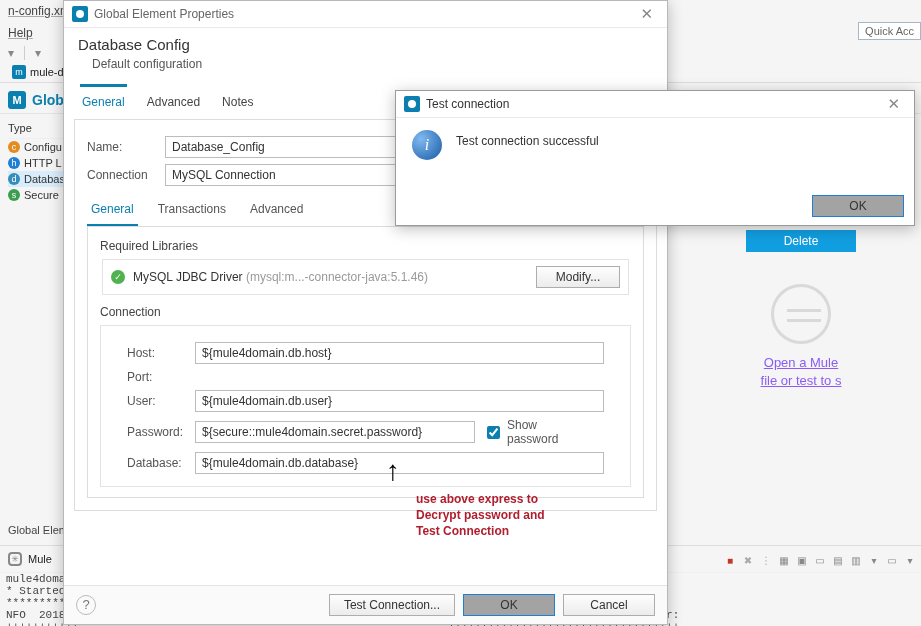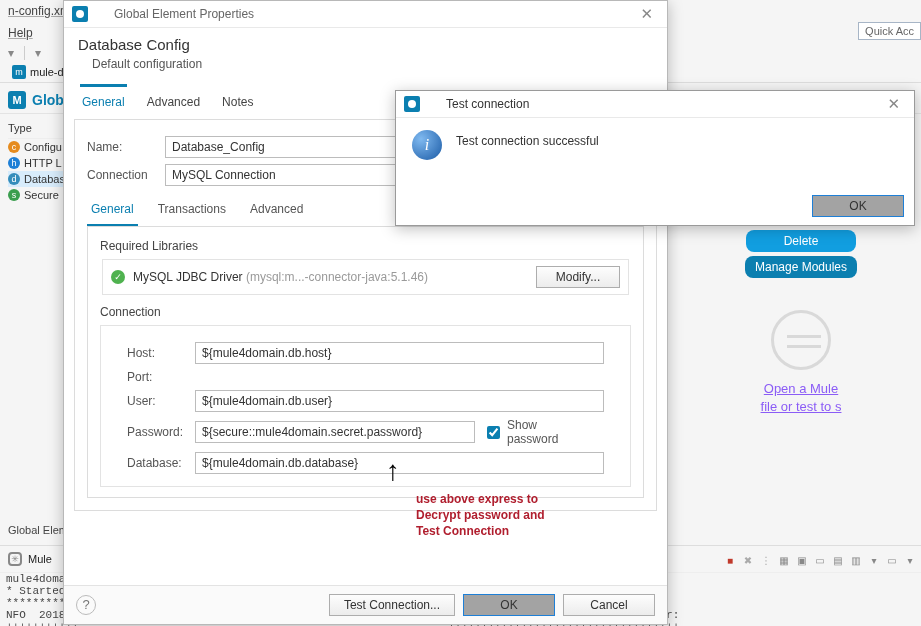--- a/index.html
+++ b/index.html
@@ -21,39 +21,39 @@
   .tabs-row { display:flex; align-items:center; gap:6px; padding:0 6px; border-bottom:1px solid #ddd;}
   .file-tab { display:flex; align-items:center; gap:4px; padding:3px 6px; font-size:11px;}
   .globals-header { display:flex; align-items:center; gap:6px; padding:8px 8px 4px 8px; font-weight:bold; font-size:14px; color:#0b7fb0; }
   .type-col { padding:4px 8px; border-top:1px solid #e3e3e3;}
   .type-col .hdr { font-size:11px; color:#333; padding:4px 0; border-bottom:1px solid #eee;}
   .type-row { display:flex; align-items:center; gap:4px; padding:2px 0; font-size:11px; color:#333;}
   .bullet { width:12px; height:12px; border-radius:50%; display:inline-block; text-align:center; font-size:9px; line-height:12px; color:#fff;}
   .b-orange{background:#e58b1f;} .b-blue{background:#1e7fd6;} .b-teal{background:#348dbb;} .b-green{background:#3b9e4f;}
   .quick-access { position:absolute; top:22px; right:0; border:1px solid #a7b5c6; background:#fff; padding:2px 6px; font-size:11px; color:#666;}
   .right-side { position:absolute; top:100px; right:0; width:240px; text-align:center;}
-  .pill-btn { display:inline-block; min-width:110px; padding:4px 10px; color:#fff; font-size:12px; border-radius:8px; margin:2px 0; cursor:pointer;}
+  .pill-btn { display:inline-block; min-width:110px; padding:4px 10px; color:#fff; font-size:12px; border-radius:0; margin:2px 0; cursor:pointer;}
   .pill-blue{background:#119ee0;} .pill-dark{background:#0b7fb0;}
   .big-circle-icon { width:60px; height:60px; border:3px solid #d9d9d9; border-radius:50%; margin:30px auto 10px; position:relative;}
   .big-circle-icon::before,.big-circle-icon::after{content:"";position:absolute;background:#d9d9d9;height:3px;width:34px;left:13px;}
   .big-circle-icon::before{top:22px;} .big-circle-icon::after{top:32px;}
   .hint-text { color:#8b5cf6; font-size:13px; line-height:1.4;text-decoration:underline; }
   .bottom-status { position:absolute; bottom:54px; left:0; right:0; padding:6px 8px; border-top:1px solid #ddd; display:flex; align-items:center; gap:6px; font-size:11px;}
   .muleflow { width:14px;height:14px;border:2px solid #888;border-radius:4px;display:inline-flex;align-items:center;justify-content:center;font-size:9px;color:#888;}
   .console-log { position:absolute; bottom:0; left:0; right:0; height:54px; padding:0 6px; font-family:"Consolas","Courier New",monospace; font-size:11px; color:#444; white-space:pre; overflow:hidden; border-top:1px solid #eee;}
   .console-icons { position:absolute; right:4px; bottom:58px; display:flex; gap:4px; }
   .ci { width:14px;height:14px;font-size:10px;color:#888;text-align:center;line-height:14px;}
   .ci.red{color:#c0392b;} .ci.grey{color:#aaa;}
   
   .modal {
     position:absolute; background:#fff; border:1px solid #b8b8b8;
     box-shadow:0 3px 14px rgba(0,0,0,0.25);
   }
   .modal.ge-prop { top:0; left:63px; width:605px; height:625px; }
-  .modal .titlebar { display:flex; align-items:center; padding:4px 8px; border-bottom:1px solid #e9e9e9;gap:20px;}
+  .modal .titlebar { display:flex; align-items:center; padding:4px 8px; border-bottom:1px solid #e9e9e9;}
   .titlebar .app-icon{width:16px;height:16px;background:#0b7fb0;border-radius:2px;margin-right:6px;display:inline-flex;align-items:center;justify-content:center;color:#fff;font-size:10px;}
   .titlebar .title{flex:1;color:#666;font-size:12px;}
   .titlebar .close{font-size:15px;color:#888;padding:0 6px;cursor:pointer;}
   .modal .header { padding:8px 14px 2px;}
   .modal .header h2{margin:0;font-size:15px;color:#333;font-weight:400;}
   .modal .header .sub{margin:4px 0 0 14px;color:#555;font-size:12px;}
   .top-tabs { display:flex; gap:18px; padding:0 16px; margin-top:14px; }
   .top-tabs .tab{padding:8px 2px 10px;font-size:12px;color:#444;cursor:pointer;}
   .top-tabs .tab.active{color:#0b7fb0;border-top:3px solid #0b7fb0;margin-top:-3px;}
   .panel { border:1px solid #dcdcdc; margin:0 10px; padding:10px 12px 12px; }
@@ -137,21 +137,20 @@
   <div style="display:flex; justify-content:flex-end; gap:6px; padding-right:40px; height:18px;">
     <svg class="icon">
         <rect x="2" y="2" width="10" height="10" fill="none" stroke="#999"></rect>
       </svg>
     <svg class="icon">
         <rect x="2" y="2" width="10" height="10" fill="none" stroke="#999"></rect>
       </svg>
   </div>
   <div style="height:110px;"></div>
   <div class="pill-btn pill-blue">Delete</div><br>
-  <div class="pill-btn pill-dark">Manage Modules</div>
   <div class="big-circle-icon"></div>
   <div class="hint-text">
     <span>Open a Mule</span><br>
     <span>file or test to s</span>
   </div>
 </div>
 
 <div class="left-tabstrip">Global Elem</div>
 
 <div class="bottom-status">

